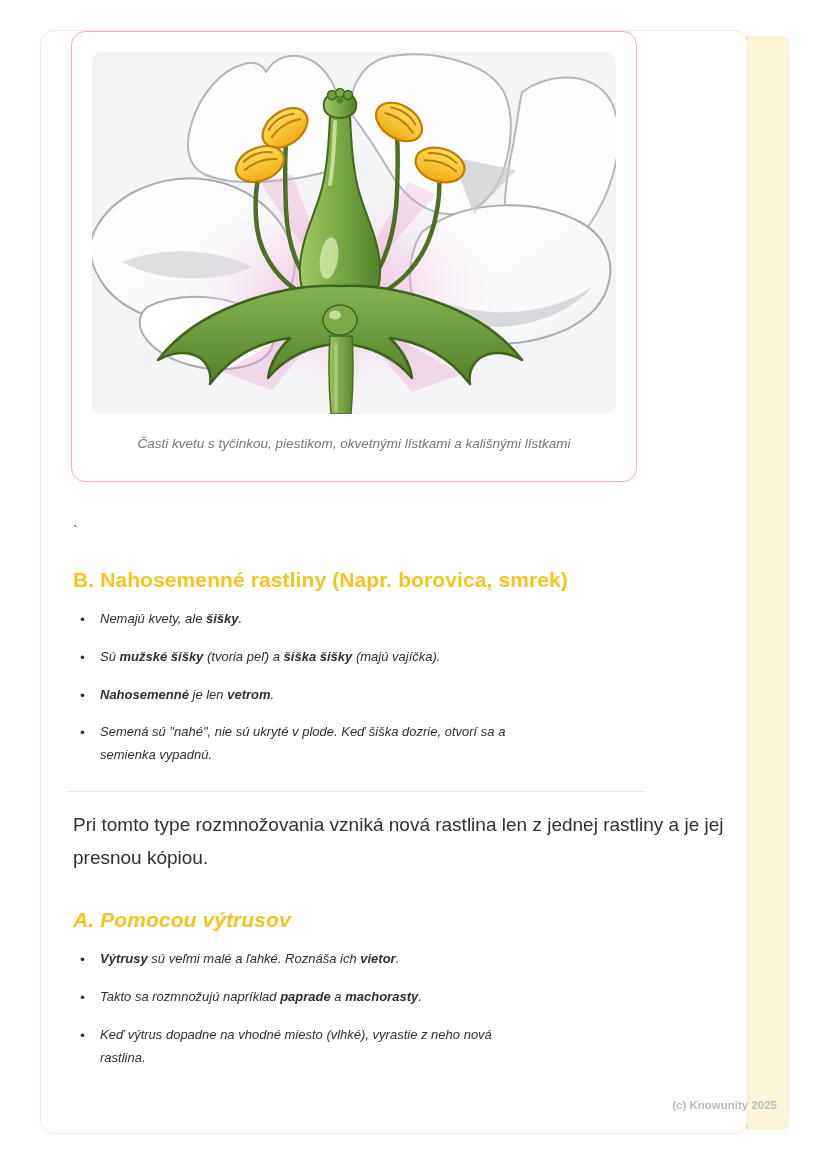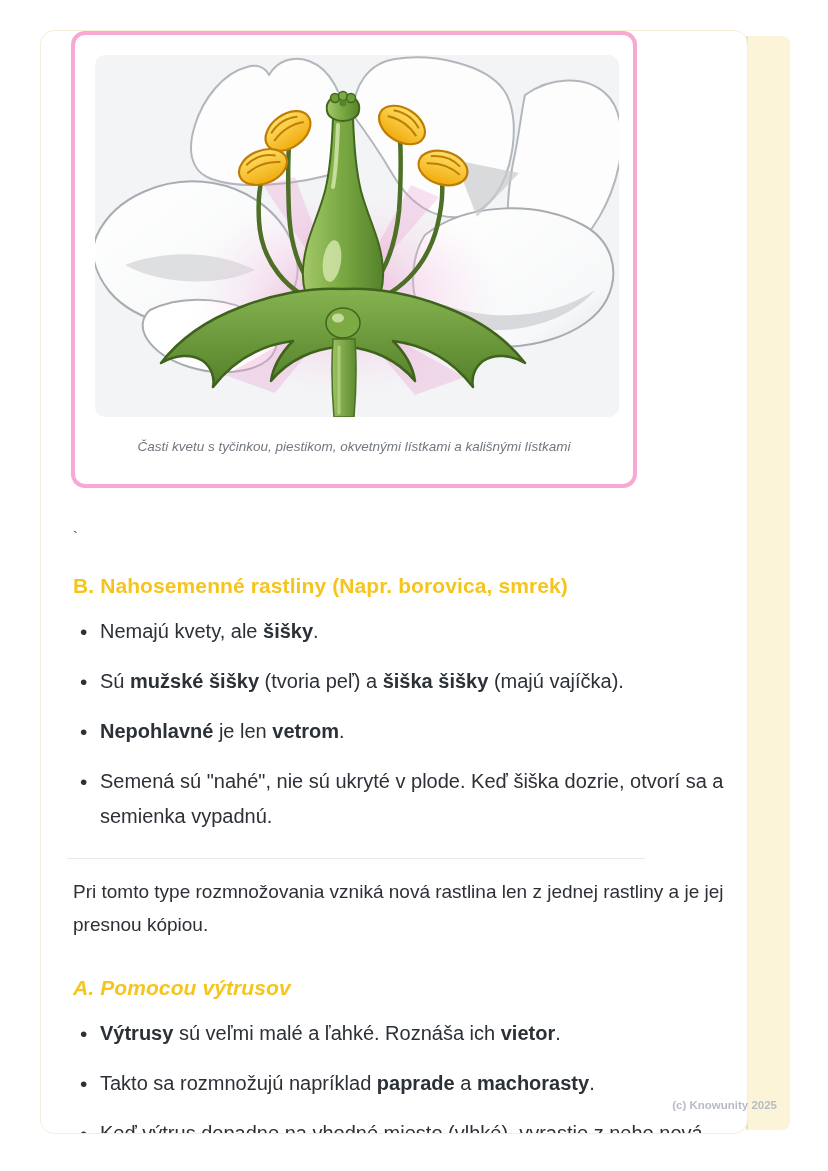--- a/index.html
+++ b/index.html
@@ -32,21 +32,21 @@
     border-radius: 14px;
     z-index: 1;
     overflow: hidden;
   }
 
   
   .figure-card {
     margin: 10px 0 0 30px;
     width: 566px;
     background: #ffffff;
-    border: 4px solid #f9a8d4;
+    border: 1px solid #f9a8d4;
     border-radius: 14px;
     padding: 20px 20px 30px 20px;
   }
   .image-frame {
     width: 524px; height: 362px;
     background: #f3f4f6;
     border-radius: 10px;
     overflow: hidden;
   }
   .image-frame svg { display: block; width: 524px; height: 362px; }
@@ -80,22 +80,23 @@
     letter-spacing: 0.1px;
   }
   h3.sub-heading.first { margin-top: 26px; }
   h3.sub-heading.sec-a { margin-top: 34px; font-style: italic; }
 
   ul.doc-list {
     list-style: none;
     margin: 16px 0 0 32px;
     padding: 0;
     width: 662px;
-    font-size: 20px;
+    font-size: 13px;
     line-height: 1.75;
+    font-style: italic;
   }
   ul.doc-list li {
     position: relative;
     padding-left: 27px;
     margin-bottom: 15px;
     white-space: pre-wrap;
     color: #2c3037;
   }
   ul.doc-list li::before {
     content: "\2022";
@@ -245,21 +246,21 @@
       </div>
       <figcaption class="figure-caption">Časti kvetu s tyčinkou, piestikom, okvetnými lístkami a kališnými lístkami</figcaption>
     </figure>
 
     <div class="note-mark">`</div>
 
     <h3 class="sub-heading first">B. Nahosemenné rastliny (Napr. borovica, smrek)</h3>
     <ul class="doc-list">
         <li><span>Nemajú kvety, ale </span><strong>šišky</strong><span>.</span></li>
         <li><span>Sú </span><strong>mužské šišky</strong><span> (tvoria peľ) a </span><strong>šiška šišky</strong><span> (majú vajíčka).</span></li>
-        <li><strong>Nepohlavné</strong><span> je len </span><strong>vetrom</strong><span>.</span></li>
+        <li><strong>Nahosemenné</strong><span> je len </span><strong>vetrom</strong><span>.</span></li>
         <li><span>Semená sú "nahé", nie sú ukryté v plode. Keď šiška dozrie, otvorí sa a
 semienka vypadnú.</span></li>
       </ul>
 
     <hr class="divider">
 
     <p class="paragraph">Pri tomto type rozmnožovania vzniká nová rastlina len z jednej rastliny a je jej
 presnou kópiou.</p>
 
     <h3 class="sub-heading sec-a">A. Pomocou výtrusov</h3>

